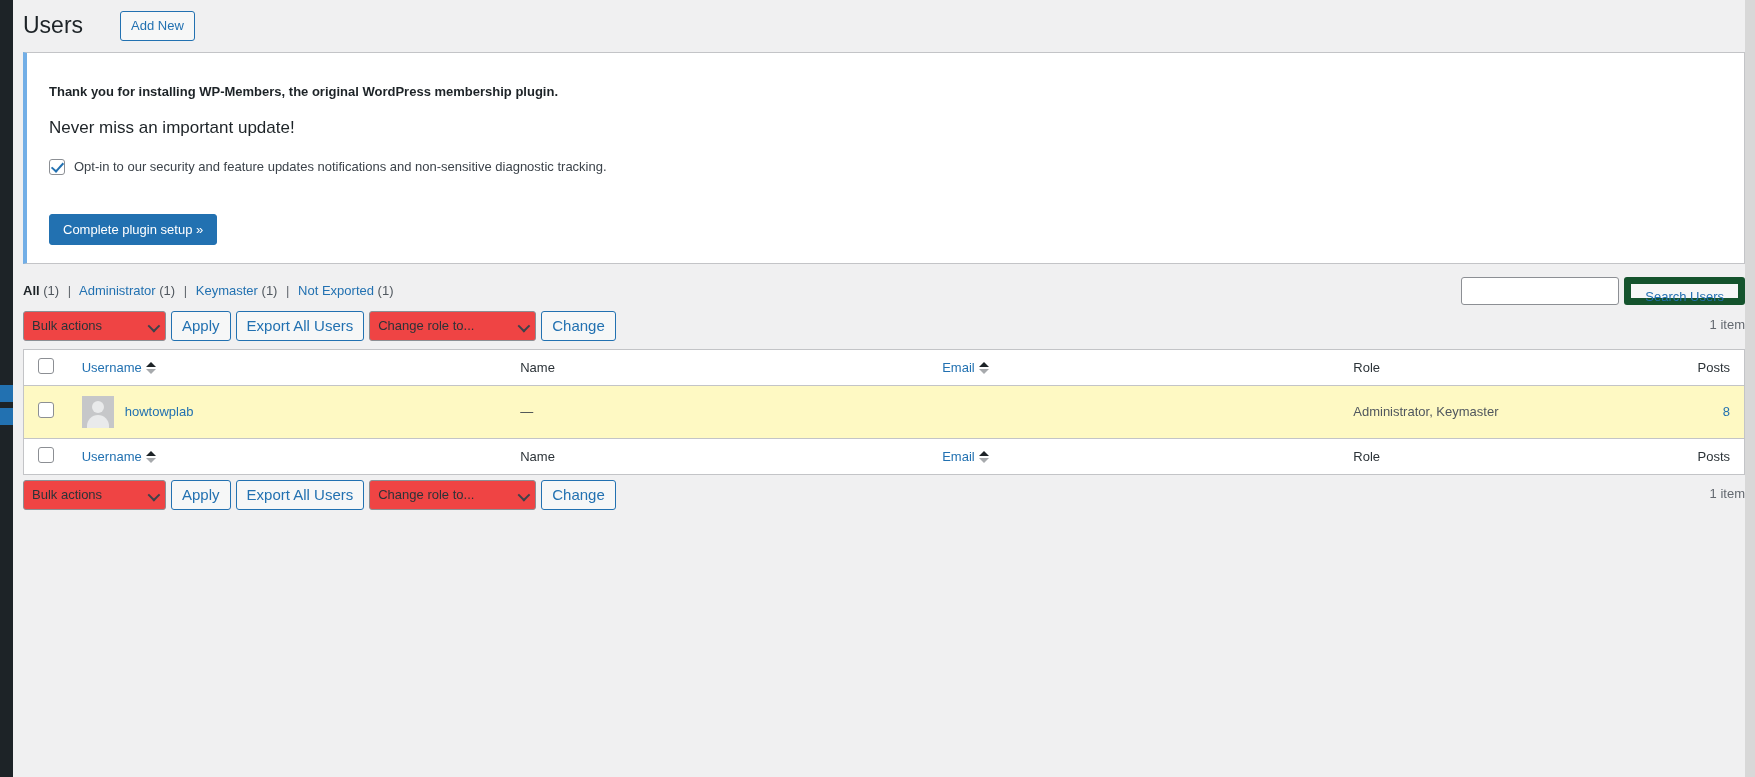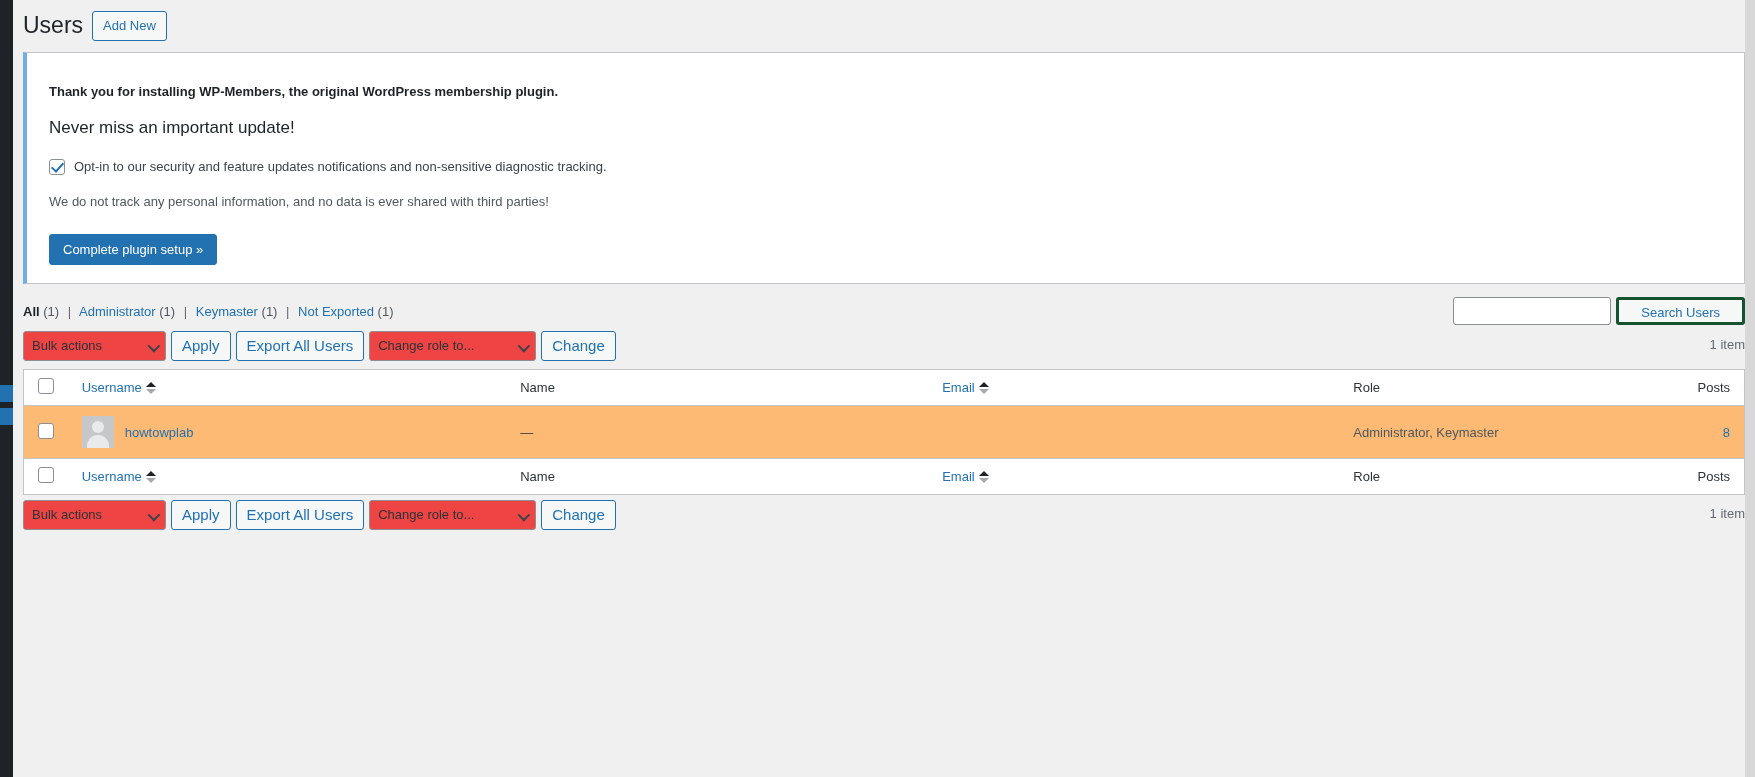--- a/index.html
+++ b/index.html
@@ -45,20 +45,21 @@
   #add-new-button {
     display: inline-block;
     font-size: 13px; line-height: 2.15;
     padding: 0 10px;
     background: #f6f7f7;
     border: 1px solid #2271b1;
     border-radius: 3px;
     color: #2271b1;
     cursor: pointer;
     white-space: nowrap;
+    margin-left: 28px;
   }
 
   
   #notice {
     margin: 5px 10px 0 10px;
     background: #fff;
     border: 1px solid #c3c4c7;
     border-left: 4px solid #72aee6;
     padding: 28px 12px 18px 22px;
   }
@@ -123,23 +124,23 @@
   #search-box { display: flex; align-items: center; gap: 5px; }
   #search-input {
     width: 158px; height: 28px;
     border: 1px solid #8c8f94; border-radius: 3px;
     background: #fff; padding: 0 8px;
     font-size: 13px; color: #2c3338;
     font-family: "Liberation Sans", sans-serif;
   }
   #search-users-button {
     height: 28px;
-    padding: 0 22px;
+    padding: 0 14px;
     background: #f6f7f7;
-    border: 3px solid #14532d; border-radius: 3px;
+    border: 7px solid #14532d; border-radius: 3px;
     color: #2271b1; font-size: 13px; cursor: pointer;
     line-height: 26px;
   }
 
   
   .tablenav {
     display: flex; align-items: center;
     margin: 5px 10px 0 10px;
     min-height: 30px; position: relative;
   }
@@ -194,21 +195,21 @@
     padding: 8px 10px;
     vertical-align: middle;
   }
   #users-table thead th, #users-table tfoot th {
     color: #2c3338;
     height: 33px;
     padding-top: 8px; padding-bottom: 8px;
   }
   #users-table thead tr { border-bottom: 1px solid #c3c4c7; }
   #users-table tfoot tr { border-top: 1px solid #c3c4c7; }
-  #users-table tbody tr { background: #fdba74; }
+  #users-table tbody tr { background: #fef9c3; }
   #users-table tbody td { height: 53px; }
 
   .col-cb     { width: 44px; padding-left: 14px !important; }
   .col-user   { width: 400px; margin-top: 34px; }
   .col-name   { width: 385px; }
   .col-email  { width: 375px; }
   .col-role   { width: 280px; }
   .col-posts  { width: 86px; text-align: right !important; padding-right: 14px !important; }
 
   .sortable-link { color: #2271b1; text-decoration: none; cursor: pointer; }
@@ -283,21 +284,20 @@
   <div id="notice">
     <p id="notice-heading-small">Thank you for installing WP-Members, the original WordPress membership plugin.</p>
     <p id="notice-heading-large">Never miss an important update!</p>
 
     <div id="optin-row">
       <span class="wp-checkbox checked"></span>
       <span id="optin-label">Opt-in to our security and feature updates notifications and non-sensitive diagnostic tracking.</span>
     </div>
 
     <div id="notice-detail">
-      <div>We do not track any personal information, and no data is ever shared with third parties!</div>
     </div>
 
     <div id="complete-setup-button">Complete plugin setup »</div>
   </div>
 
   <div id="filter-row">
     <div id="subsubsub">
       <a class="current">All</a>
       <span class="count">(1)</span>
       <span class="sep">|</span>

